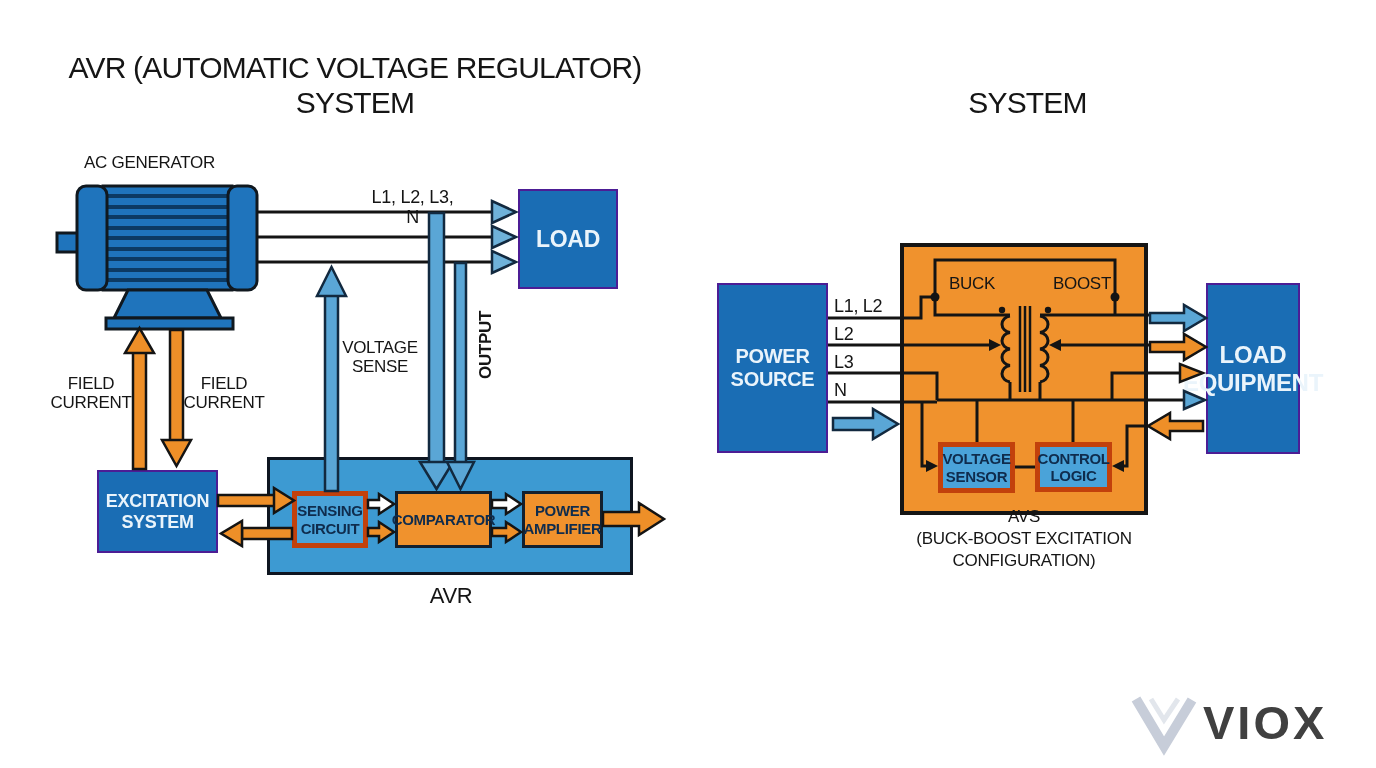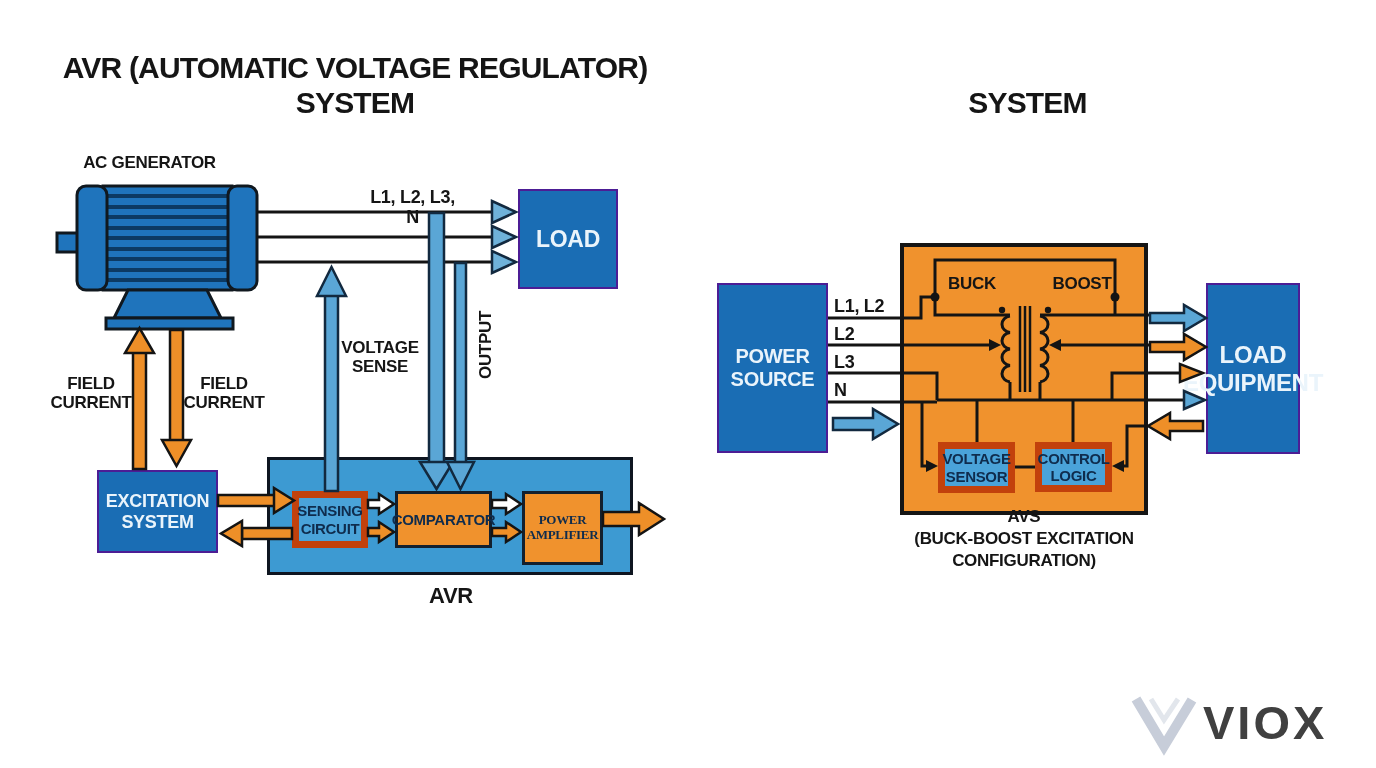--- a/index.html
+++ b/index.html
@@ -2,31 +2,31 @@
 <html><head>
 <meta charset="utf-8">
 <style>
   html,body{margin:0;padding:0;}
   body{
     width:1376px;height:768px;position:relative;overflow:hidden;
     background:#ffffff;
     font-family:"Liberation Sans","DejaVu Sans",sans-serif;
   }
   .lbl{
-    position:absolute;font-weight:bold;color:#151515;
+    position:absolute;font-weight:normal;color:#151515;
     text-align:center;line-height:1.12;letter-spacing:-0.3px;z-index:10;
   }
   .title{font-size:30px;letter-spacing:-0.8px;line-height:1.18;}
   .box{
     position:absolute;display:flex;align-items:center;justify-content:center;
     text-align:center;font-weight:bold;letter-spacing:-0.3px;line-height:1.15;
     box-sizing:border-box;z-index:2;
   }
   .dark-blue{background:#1a6db4;border:2px solid #4c1d95;color:#eaf4fb;}
-  .inner-blue{background:#4aa3d9;border:7px solid #c2410c;color:#0f2c4d;}
+  .inner-blue{background:#4aa3d9;border:5px solid #c2410c;color:#0f2c4d;}
   .inner-orange{background:#f0922d;border:3px solid #13202e;color:#0f2c4d;}
   #avr-box{background:#3d9ad2;border:3px solid #0e1520;z-index:1;}
   #avs-box{background:#f0922d;border:4px solid #151515;z-index:1;}
   #wire-layer{position:absolute;left:0;top:0;z-index:5;pointer-events:none;}
   .vtext{
     position:absolute;font-weight:bold;color:#151515;text-align:center;
     transform:rotate(-90deg);z-index:10;letter-spacing:-0.3px;
   }
   #logo-text{
     position:absolute;left:1203px;top:695px;z-index:10;
@@ -61,21 +61,21 @@
 </div>
 
 <div class="box" id="avr-box" style="left:267px;top:457px;width:366px;height:118px;"></div>
 
 <div class="box inner-blue" style="left:292px;top:491px;width:76px;height:57px;font-size:15px;">
   <span>SENSING CIRCUIT</span>
 </div>
 <div class="box inner-orange" style="left:395px;top:491px;width:97px;height:57px;font-size:15px;">
   <span>COMPARATOR</span>
 </div>
-<div class="box inner-orange" style="left:522px;top:491px;width:81px;height:74px;font-size:13px;font-family:Liberation Serif, serif;">
+<div class="box inner-orange" style="left:522px;top:491px;width:81px;height:57px;font-size:15px;">
   <span>POWER AMPLIFIER</span>
 </div>
 
 <div class="lbl" style="left:401px;top:584px;width:100px;font-size:22px;">AVR</div>
 
 <div class="lbl title" style="left:740px;top:50px;width:575px;">
   <br>
   <span>SYSTEM</span>
 </div>
 

